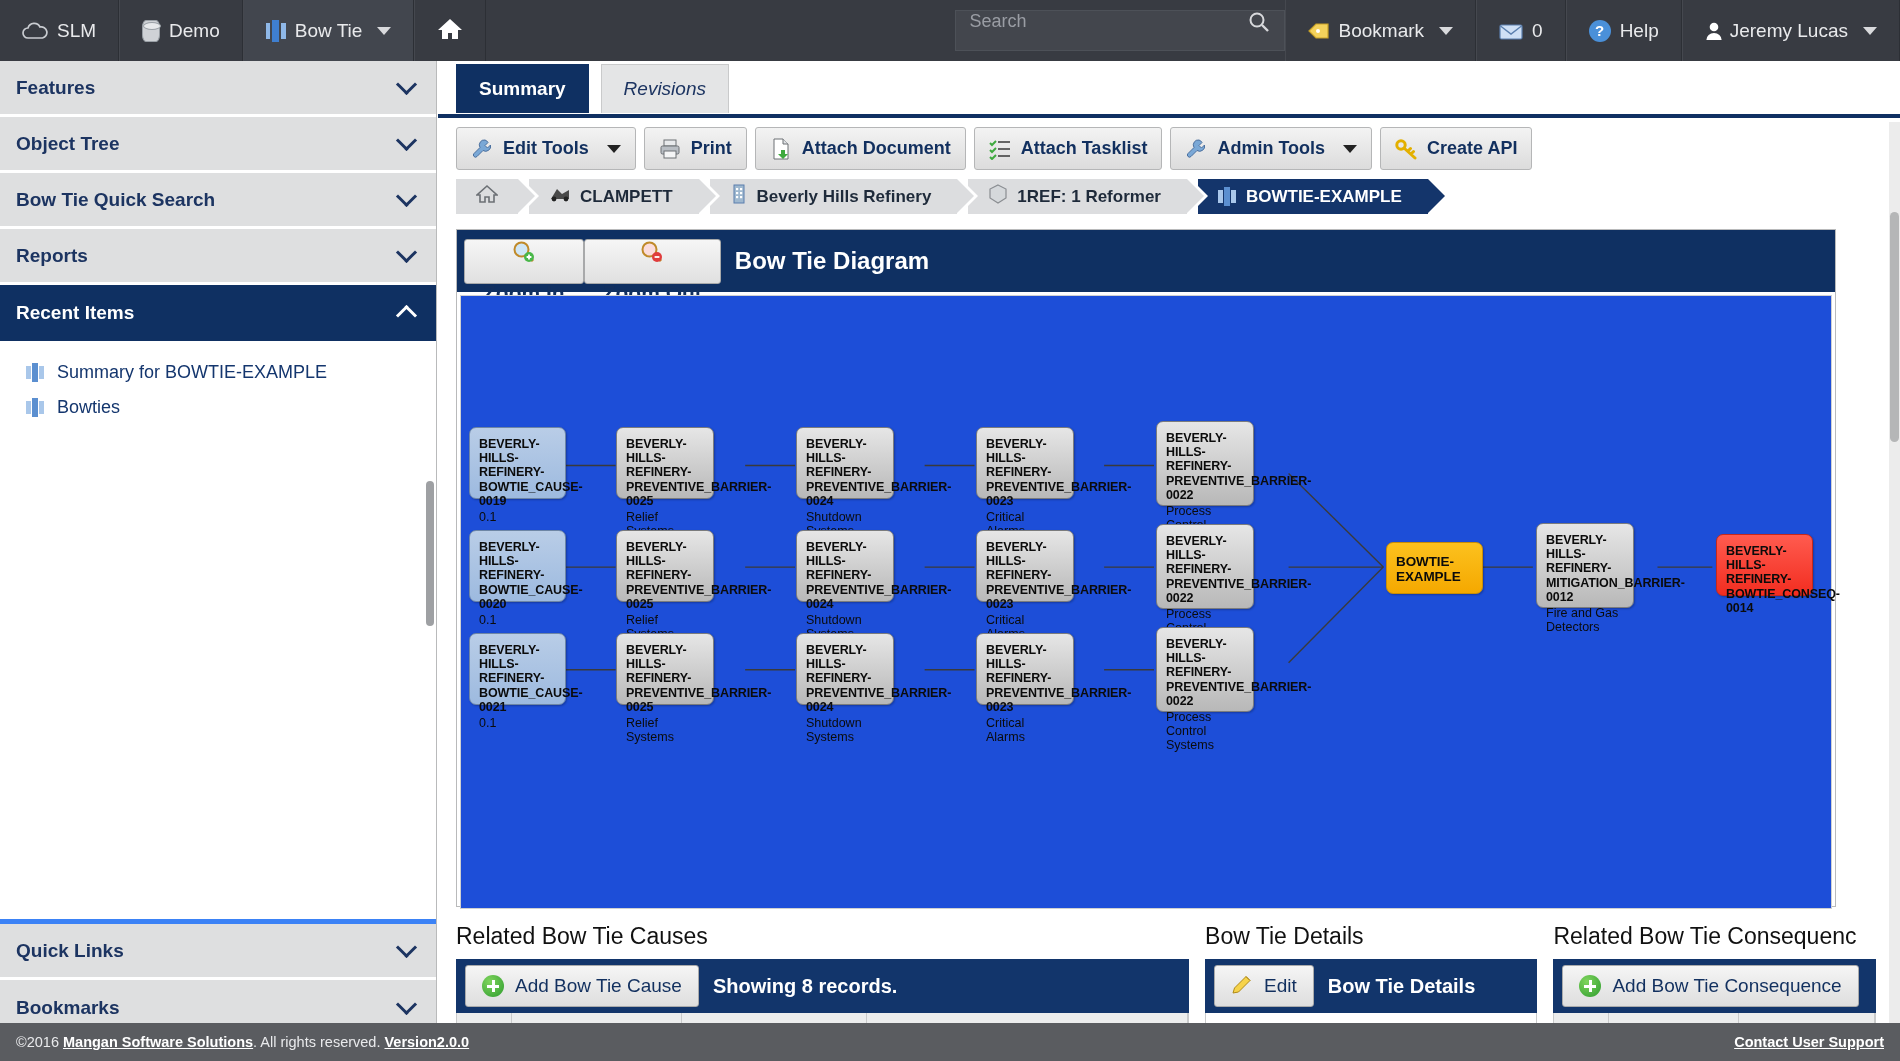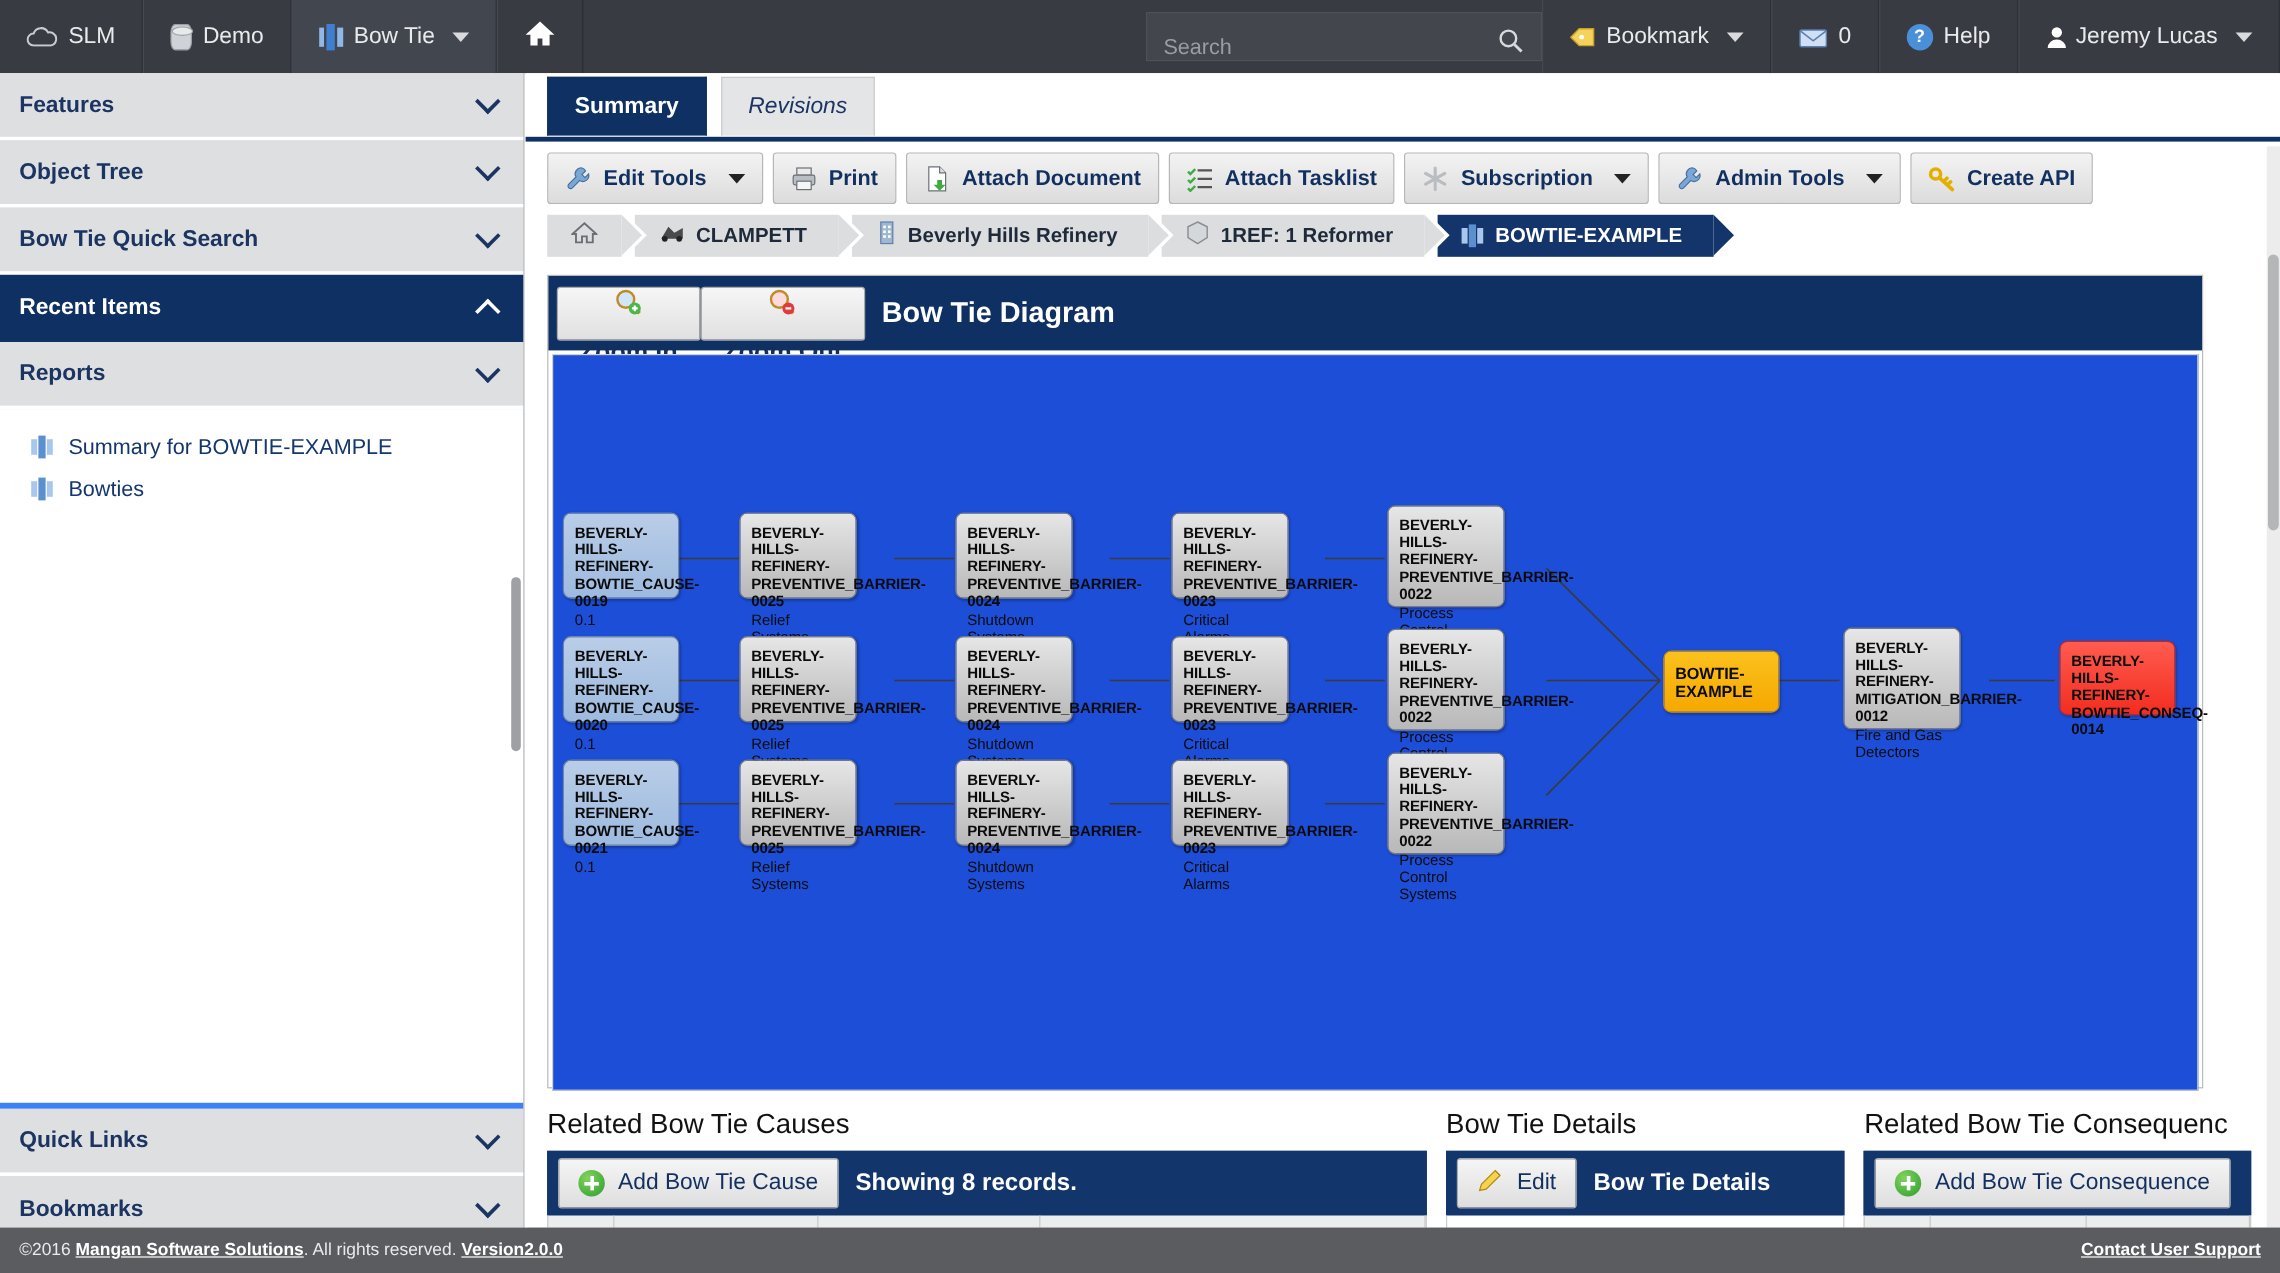--- a/index.html
+++ b/index.html
@@ -22,21 +22,21 @@
     color: #e9eaec; font-size: 19px;
     border-right: 1px solid #2c2f35;
     border-left: 1px solid #45484f;
     cursor: pointer;
     white-space: nowrap;
   }
   .tb-item:first-child { border-left: none; }
   .tb-item.active { background: #42464e; }
   .tb-spacer { flex: 1; }
   .tb-search {
-    display: flex; align-items: flex-end;
+    display: flex; align-items: flex-start;
     background: #43464d; width: 330px; height: 41px;
     align-self: center; margin-right: 0px;
     border: 1px solid #4d5158;
   }
   .tb-search input {
     flex: 1; background: transparent; border: none; outline: none;
     color: #d8d9dc; font-size: 18px; padding: 0 14px;
     font-family: "Liberation Sans", sans-serif;
   }
   .tb-search input::placeholder { color: #9a9da4; }
@@ -307,27 +307,27 @@
   <div class="acc-header">
     <span>Object Tree</span>
     <span class="chev"></span>
   </div>
 
   <div class="acc-header">
     <span>Bow Tie Quick Search</span>
     <span class="chev"></span>
   </div>
 
+  <div class="acc-header">
+    <span>Reports</span>
+    <span class="chev"></span>
+  </div>
+
   <div class="acc-header open">
     <span>Recent Items</span>
-    <span class="chev"></span>
-  </div>
-
-  <div class="acc-header">
-    <span>Reports</span>
     <span class="chev"></span>
   </div>
 
   <div class="acc-body" style="height:625px">
     <div class="recent-item">
       <span class="mini-bowtie">
           <i></i>
           <i></i>
           <i></i>
         </span>
@@ -410,31 +410,20 @@
           <path d="M1 12 l2 2 l4-4" fill="none" stroke="#3faa3f" stroke-width="2"></path>
           <path d="M1 19 l2 2 l4-4" fill="none" stroke="#3faa3f" stroke-width="2"></path>
           <line x1="9" y1="4" x2="21" y2="4" stroke="#555" stroke-width="1.8"></line>
           <line x1="9" y1="11" x2="21" y2="11" stroke="#555" stroke-width="1.8"></line>
           <line x1="9" y1="18" x2="21" y2="18" stroke="#555" stroke-width="1.8"></line>
         </svg>
       </span>
       <span>Attach Tasklist</span>
     </div>
 
-    <div class="tbtn">
-      <span class="i16">
-        <svg width="22" height="22" viewBox="0 0 22 22" stroke="#b9bcc0" stroke-width="2.6" stroke-linecap="round">
-          <line x1="11" y1="2" x2="11" y2="20"></line>
-            <line x1="3" y1="6.5" x2="19" y2="15.5"></line>
-            <line x1="3" y1="15.5" x2="19" y2="6.5"></line>
-        </svg>
-      </span>
-      <span>Subscription</span>
-      <span class="sep-caret"></span>
-    </div>
 
     <div class="tbtn">
       <span class="i16">
         <svg width="22" height="22" viewBox="0 0 22 22">
             <path d="M14 2 a5 5 0 0 0-5 7.5 L3 15.5 a2 2 0 1 0 3 3 l6-6 A5 5 0 0 0 19.5 7 l-3 3 -2.5-2.5 3-3 A5 5 0 0 0 14 2z" fill="#7aa8d6" stroke="#4a6f9e" stroke-width="1"></path>
           </svg>
       </span>
       <span>Admin Tools</span>
       <span class="sep-caret"></span>
     </div>

